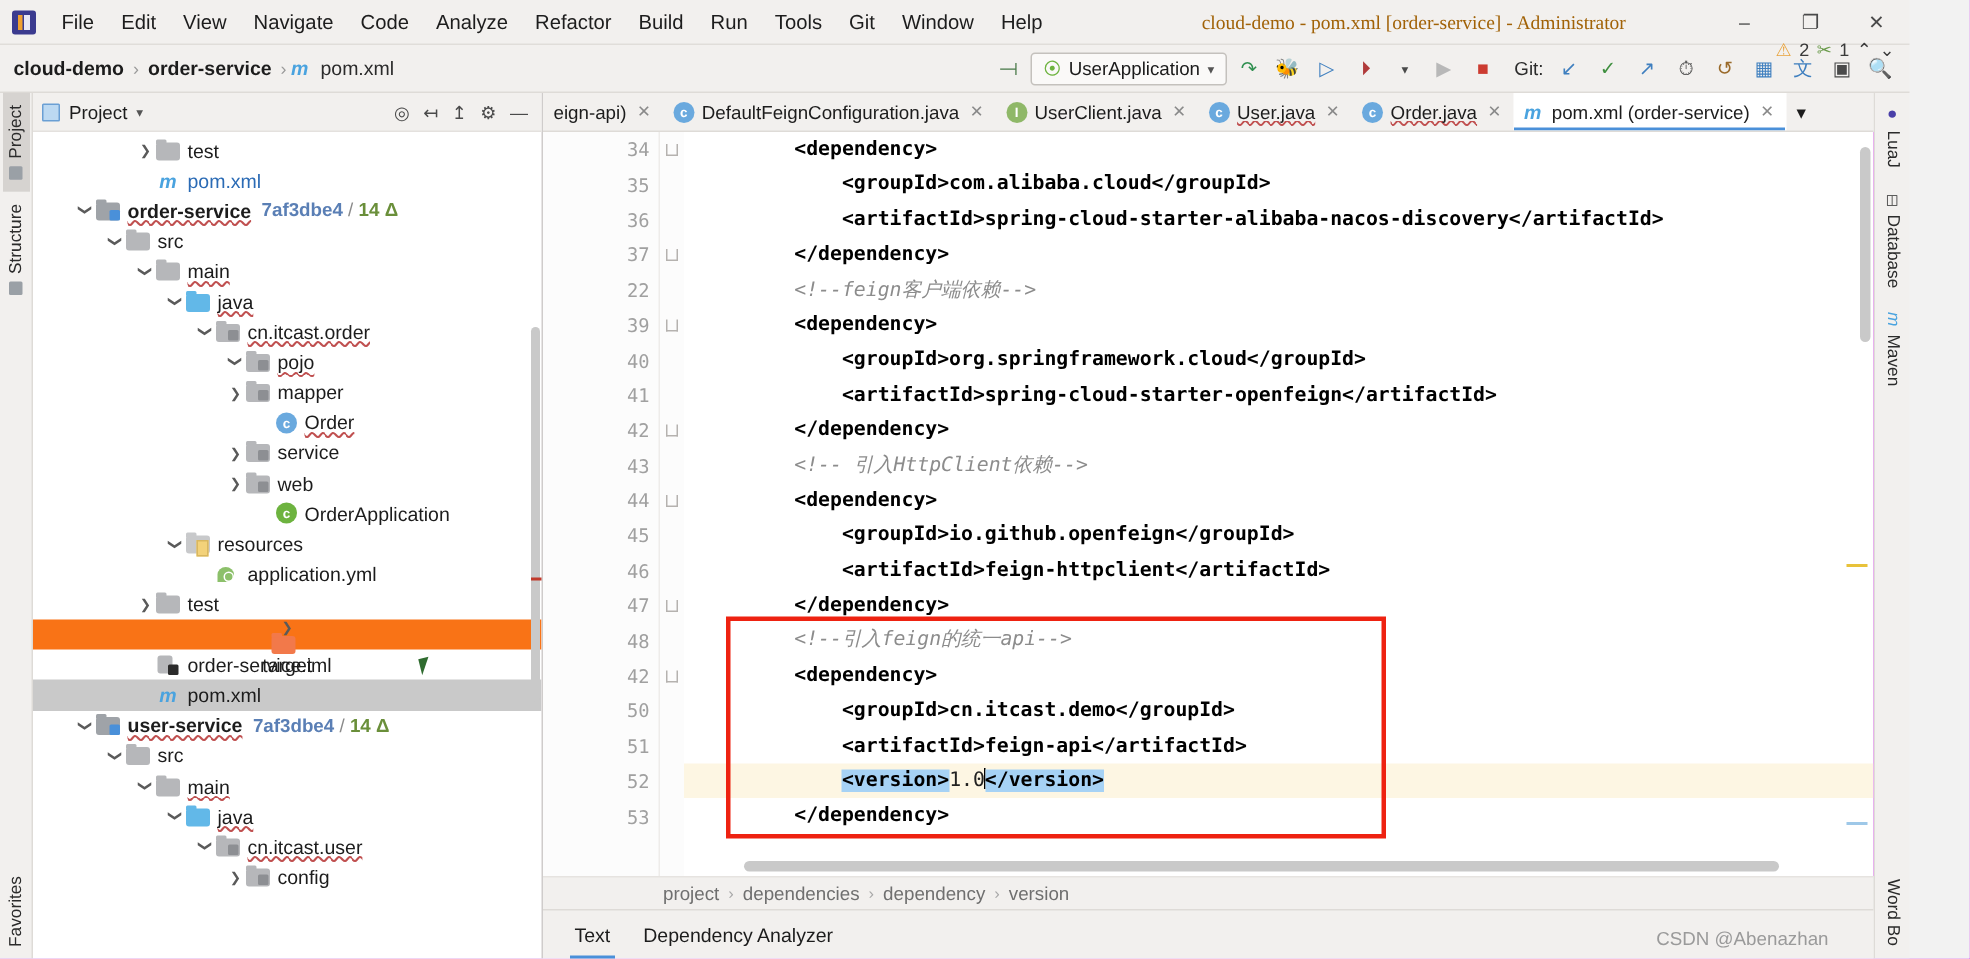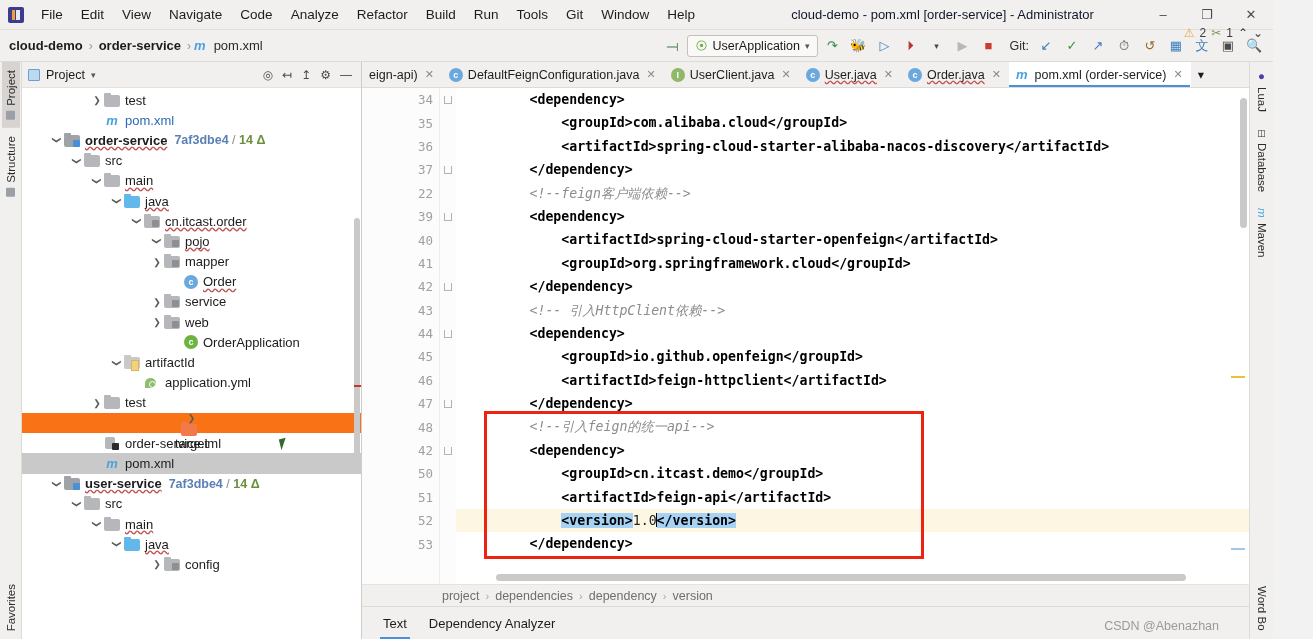--- a/index.html
+++ b/index.html
@@ -12,21 +12,21 @@
 
   
   .titlebar{height:30px;background:#f2f0ee;display:flex;align-items:center;flex:none;
             border-bottom:1px solid #e0ddd9;}
   .app-icon{width:16px;height:16px;margin:0 8px 0 8px;background:#3b3b8f;border-radius:2px;
             position:relative;flex:none;}
   .app-icon:after{content:"";position:absolute;left:4px;top:3px;width:3px;height:10px;background:#f0a030;}
   .app-icon:before{content:"";position:absolute;left:8px;top:3px;width:4px;height:10px;background:#e8e8f5;}
   .menubar{display:flex;align-items:center;gap:0px;}
   .menu-item{font-size:13.5px;padding:3px 9px;color:#1d1d1d;white-space:nowrap;}
-  .title-center{flex:1;display:flex;justify-content:center;font-size:13px;color:#0f172a;padding-left:40px;}
+  .title-center{flex:1;display:flex;justify-content:center;font-size:13px;color:#a16207;padding-left:40px;font-family:Liberation Serif, serif;}
   .winbtns{display:flex;align-items:center;flex:none;}
   .winbtn{width:44px;height:30px;display:flex;align-items:center;justify-content:center;
           font-size:13px;color:#4a4a4a;}
 
   
   .navbar{height:32px;background:#f2f0ee;display:flex;flex:none;
           border-bottom:1px solid #dedbd7;padding:0 6px;}
   .crumbs{display:flex;align-items:center;gap:3px;font-size:13px;}
   .crumb{font-weight:bold;color:#1c1c1c;padding:1px 3px;}
   .crumb.file{font-weight:normal;color:#2b2b2b;}
@@ -340,21 +340,21 @@
           <div class="trow">
             <span class="tw" style="width: 148px;"></span>
             <span class="arrow "></span>
             <span class="cls spring">c</span>
             <span class="tlabel">OrderApplication</span>
           </div>
           <div class="trow">
             <span class="tw" style="width: 88px;"></span>
             <span class="arrow d"></span>
             <span class="ico fold res"></span>
-            <span class="tlabel">artifactId</span>
+            <span class="tlabel">resources</span>
           </div>
           <div class="trow">
             <span class="tw" style="width: 108px;"></span>
             <span class="arrow "></span>
             <span class="ymlico"></span>
             <span class="tlabel">application.yml</span>
           </div>
           <div class="trow">
             <span class="tw" style="width: 68px;"></span>
             <span class="arrow r"></span>
@@ -396,20 +396,26 @@
             <span class="tw" style="width: 68px;"></span>
             <span class="arrow d"></span>
             <span class="ico fold"></span>
             <span class="tlabel squig">main</span>
           </div>
           <div class="trow">
             <span class="tw" style="width: 88px;"></span>
             <span class="arrow d"></span>
             <span class="ico fold blue"></span>
             <span class="tlabel squig">java</span>
+          </div>
+          <div class="trow">
+            <span class="tw" style="width: 108px;"></span>
+            <span class="arrow d"></span>
+            <span class="ico pkg"></span>
+            <span class="tlabel squig">cn.itcast.user</span>
           </div>
           <div class="trow">
             <span class="tw" style="width: 128px;"></span>
             <span class="arrow r"></span>
             <span class="ico pkg"></span>
             <span class="tlabel">config</span>
           </div>
           <div class="cursor-arrow"></div>
           <div class="tree-sb"></div>
           <div class="red-tick"></div>
@@ -511,22 +517,22 @@
             <div style="height: 23.4px; position: relative;"></div>
           </div>
         <div class="code" id="code">
 
         <div class="cline">&nbsp;&nbsp;&nbsp;&nbsp;&nbsp;&nbsp;&nbsp;&nbsp;<span class="tag">&lt;dependency&gt;</span></div>
             <div class="cline">&nbsp;&nbsp;&nbsp;&nbsp;&nbsp;&nbsp;&nbsp;&nbsp;&nbsp;&nbsp;&nbsp;&nbsp;<span class="tag">&lt;groupId&gt;com.alibaba.cloud&lt;/groupId&gt;</span></div>
             <div class="cline">&nbsp;&nbsp;&nbsp;&nbsp;&nbsp;&nbsp;&nbsp;&nbsp;&nbsp;&nbsp;&nbsp;&nbsp;<span class="tag">&lt;artifactId&gt;spring-cloud-starter-alibaba-nacos-discovery&lt;/artifactId&gt;</span></div>
             <div class="cline">&nbsp;&nbsp;&nbsp;&nbsp;&nbsp;&nbsp;&nbsp;&nbsp;<span class="tag">&lt;/dependency&gt;</span></div>
             <div class="cline">&nbsp;&nbsp;&nbsp;&nbsp;&nbsp;&nbsp;&nbsp;&nbsp;<span class="cmt">&lt;!--feign客户端依赖--&gt;</span></div>
             <div class="cline">&nbsp;&nbsp;&nbsp;&nbsp;&nbsp;&nbsp;&nbsp;&nbsp;<span class="tag">&lt;dependency&gt;</span></div>
+            <div class="cline">&nbsp;&nbsp;&nbsp;&nbsp;&nbsp;&nbsp;&nbsp;&nbsp;&nbsp;&nbsp;&nbsp;&nbsp;<span class="tag">&lt;groupId&gt;org.springframework.cloud&lt;/groupId&gt;</span></div>
             <div class="cline">&nbsp;&nbsp;&nbsp;&nbsp;&nbsp;&nbsp;&nbsp;&nbsp;&nbsp;&nbsp;&nbsp;&nbsp;<span class="tag">&lt;artifactId&gt;spring-cloud-starter-openfeign&lt;/artifactId&gt;</span></div>
-            <div class="cline">&nbsp;&nbsp;&nbsp;&nbsp;&nbsp;&nbsp;&nbsp;&nbsp;&nbsp;&nbsp;&nbsp;&nbsp;<span class="tag">&lt;groupId&gt;org.springframework.cloud&lt;/groupId&gt;</span></div>
             <div class="cline">&nbsp;&nbsp;&nbsp;&nbsp;&nbsp;&nbsp;&nbsp;&nbsp;<span class="tag">&lt;/dependency&gt;</span></div>
             <div class="cline">&nbsp;&nbsp;&nbsp;&nbsp;&nbsp;&nbsp;&nbsp;&nbsp;<span class="cmt">&lt;!-- 引入HttpClient依赖--&gt;</span></div>
             <div class="cline">&nbsp;&nbsp;&nbsp;&nbsp;&nbsp;&nbsp;&nbsp;&nbsp;<span class="tag">&lt;dependency&gt;</span></div>
             <div class="cline">&nbsp;&nbsp;&nbsp;&nbsp;&nbsp;&nbsp;&nbsp;&nbsp;&nbsp;&nbsp;&nbsp;&nbsp;<span class="tag">&lt;groupId&gt;io.github.openfeign&lt;/groupId&gt;</span></div>
             <div class="cline">&nbsp;&nbsp;&nbsp;&nbsp;&nbsp;&nbsp;&nbsp;&nbsp;&nbsp;&nbsp;&nbsp;&nbsp;<span class="tag">&lt;artifactId&gt;feign-httpclient&lt;/artifactId&gt;</span></div>
             <div class="cline">&nbsp;&nbsp;&nbsp;&nbsp;&nbsp;&nbsp;&nbsp;&nbsp;<span class="tag">&lt;/dependency&gt;</span></div>
             <div class="cline">&nbsp;&nbsp;&nbsp;&nbsp;&nbsp;&nbsp;&nbsp;&nbsp;<span class="cmt">&lt;!--引入feign的统一api--&gt;</span></div>
             <div class="cline">&nbsp;&nbsp;&nbsp;&nbsp;&nbsp;&nbsp;&nbsp;&nbsp;<span class="tag">&lt;dependency&gt;</span></div>
             <div class="cline">&nbsp;&nbsp;&nbsp;&nbsp;&nbsp;&nbsp;&nbsp;&nbsp;&nbsp;&nbsp;&nbsp;&nbsp;<span class="tag">&lt;groupId&gt;cn.itcast.demo&lt;/groupId&gt;</span></div>
             <div class="cline">&nbsp;&nbsp;&nbsp;&nbsp;&nbsp;&nbsp;&nbsp;&nbsp;&nbsp;&nbsp;&nbsp;&nbsp;<span class="tag">&lt;artifactId&gt;feign-api&lt;/artifactId&gt;</span></div>

